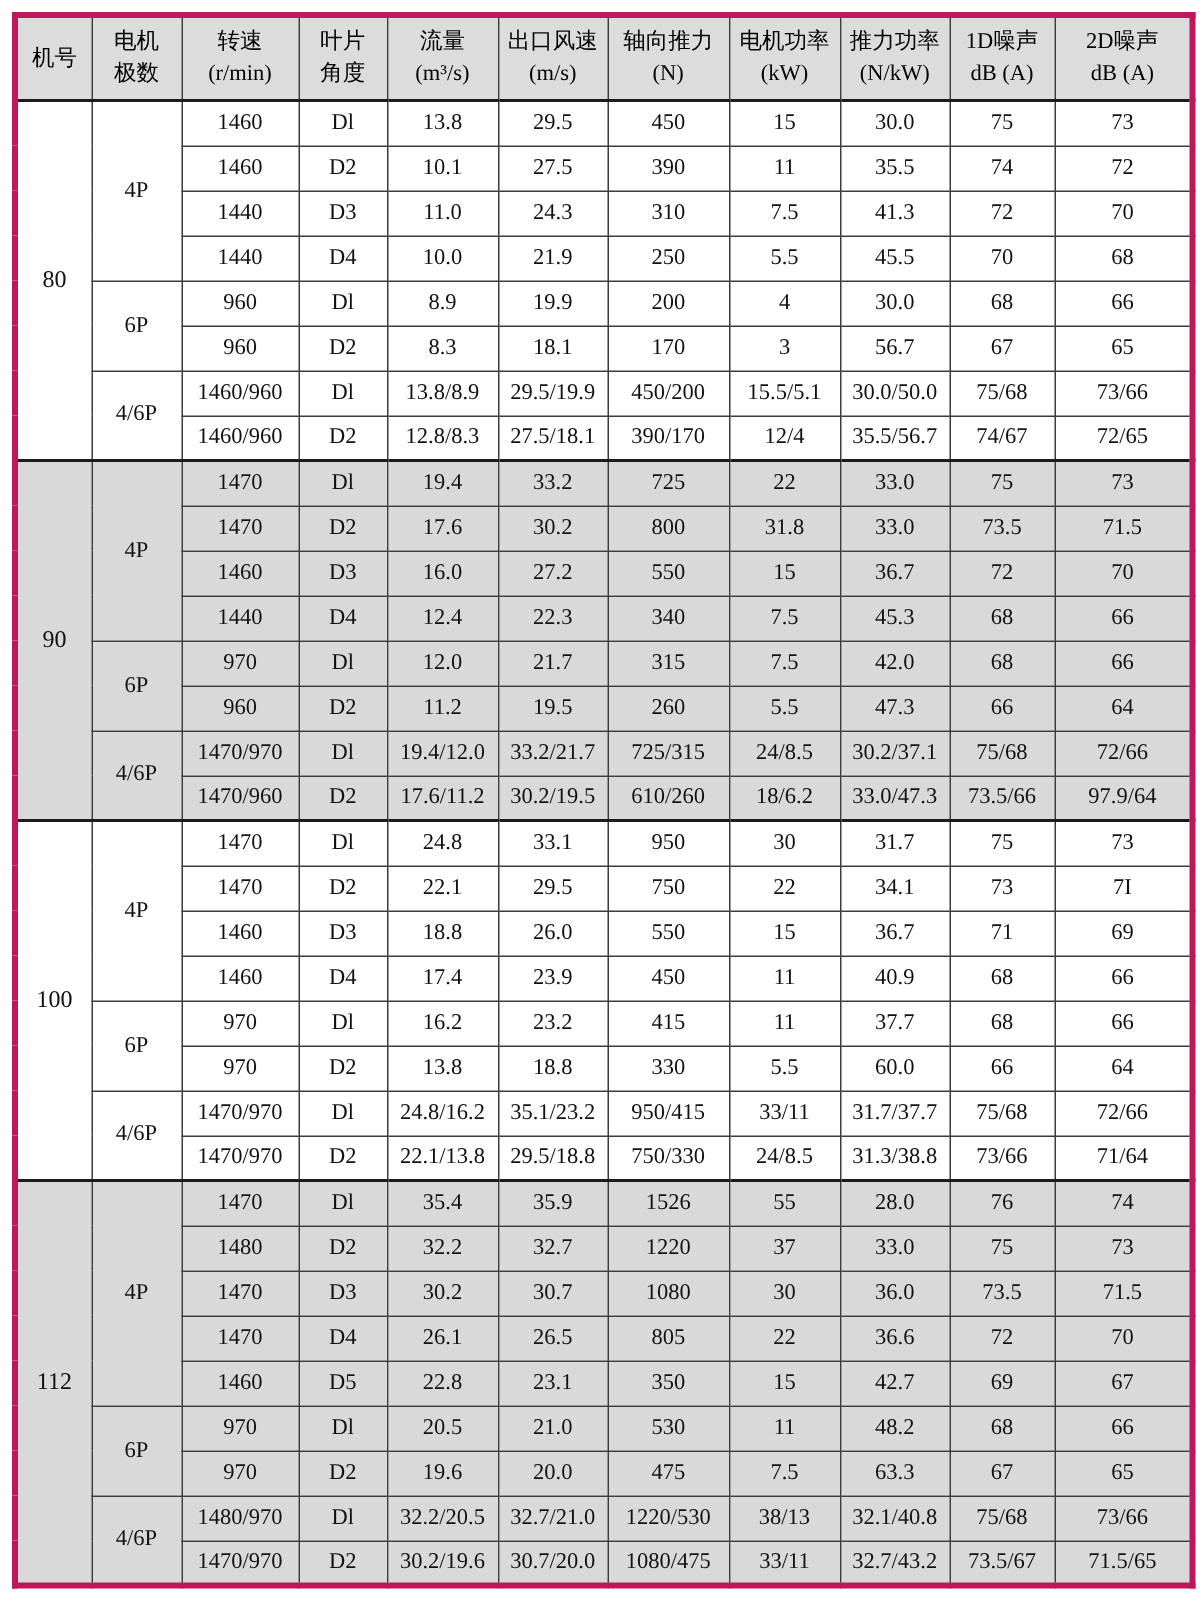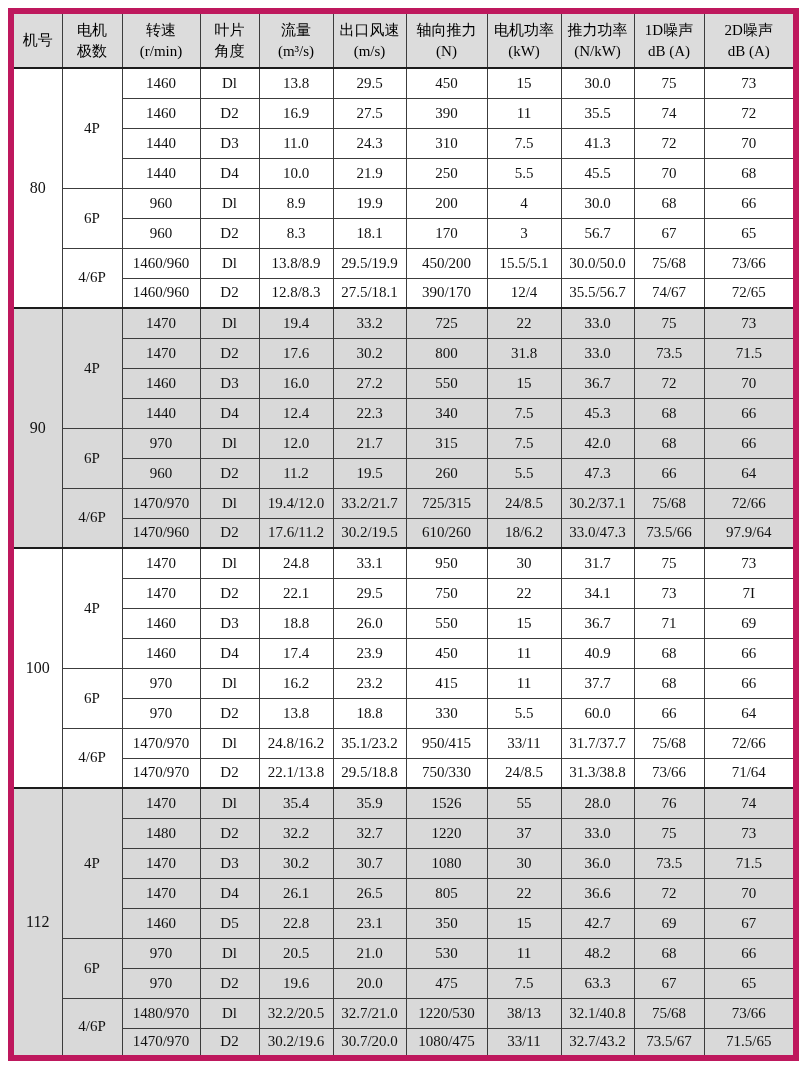--- a/index.html
+++ b/index.html
@@ -5,21 +5,21 @@
   * { margin:0; padding:0; box-sizing:border-box; }
   html,body { background:#ffffff; }
   body {
     width:800px; height:1073px; overflow:hidden;
     font-family:"Liberation Serif","DejaVu Serif",serif;
     color:#111111;
   }
   .page { padding:8px 7px 8px 8px; }
   table.spec {
     border-collapse:collapse; table-layout:fixed;
-    width:785px; border:6px solid #be185d;
+    width:785px; border:4px solid #be185d;
   }
   th, td {
     border:1px solid #3c3c3c;
     text-align:center; vertical-align:middle;
     font-size:15px; padding:0; overflow:hidden;
   }
   thead th {
     height:57px; background:#dcdcdc;
     border-bottom:2px solid #1c1c1c;
     font-weight:normal; line-height:1.4; color:#000;
@@ -104,21 +104,21 @@
           <td>29.5</td>
           <td>450</td>
           <td>15</td>
           <td>30.0</td>
           <td>75</td>
           <td>73</td>
         </tr>
         <tr>
           <td>1460</td>
           <td>D2</td>
-          <td>16.9</td>
+          <td>10.1</td>
           <td>27.5</td>
           <td>390</td>
           <td>11</td>
           <td>35.5</td>
           <td>74</td>
           <td>72</td>
         </tr>
         <tr>
           <td>1440</td>
           <td>D3</td>

